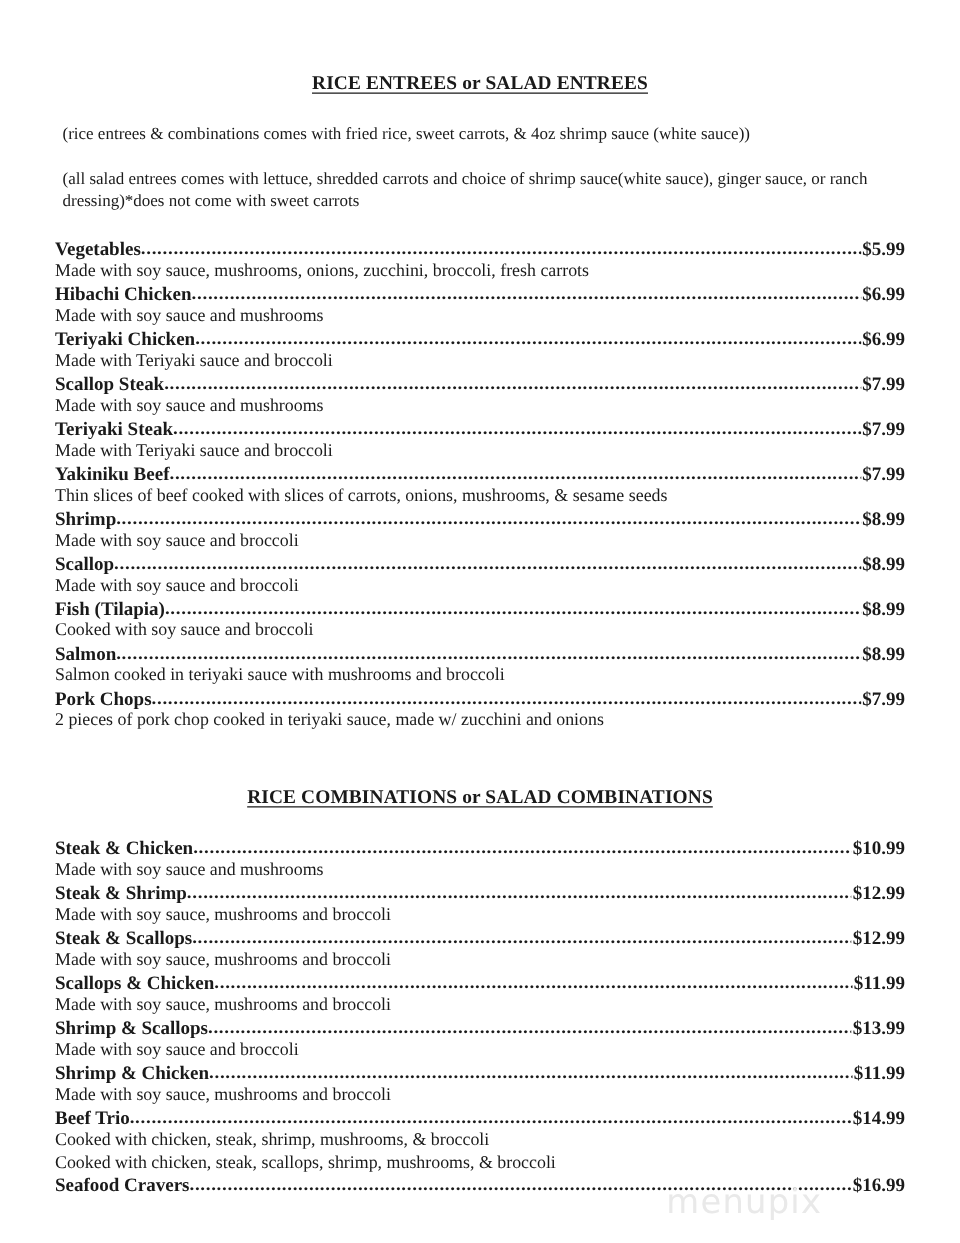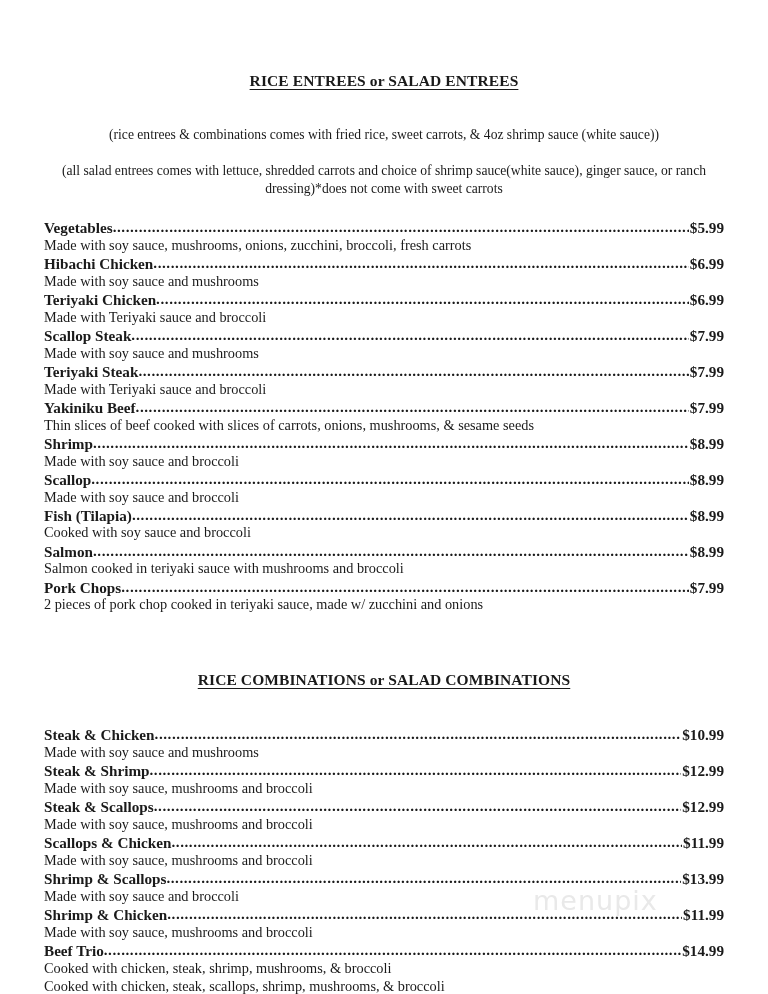--- a/index.html
+++ b/index.html
@@ -24,28 +24,28 @@
   }
 
   
   .section-title {
     text-align: center;
     font-weight: bold;
     font-size: 15.5px;
     letter-spacing: 0.1px;
     text-decoration: underline;
     text-underline-offset: 3px;
-    margin: 14px;
+    margin: 0;
   }
   #sec1-title { padding-top: 58px; }
   #sec2-title { padding-top: 0; font-family: Liberation Serif, serif; }
 
   
   .intro {
-    text-align: center;
+    text-align: left;
     font-size: 13.6px;
     line-height: 1.28;
     margin: 0;
     padding: 0 6px;
   }
   #intro-1 { padding-top: 22px; }
   #intro-2 { padding-top: 19px; }
 
   
   .menu-list { margin: 0; padding: 0; }
@@ -94,21 +94,21 @@
 
   #entrees-list { padding-top: 22px; }
   #combos-list  { padding-top: 23px; }
 
   .spacer-between { height: 43px; }
 
   
   .watermark {
     position: absolute;
     left: 533px;
-    top: 873px;
+    top: 948px;
     font-family: "DejaVu Sans", "Liberation Sans", sans-serif;
     font-size: 27px;
     letter-spacing: 1px;
     color: #e9e9e9;
     user-select: none;
     pointer-events: none;
     line-height: 1;
   }
 </style>
 </head>

